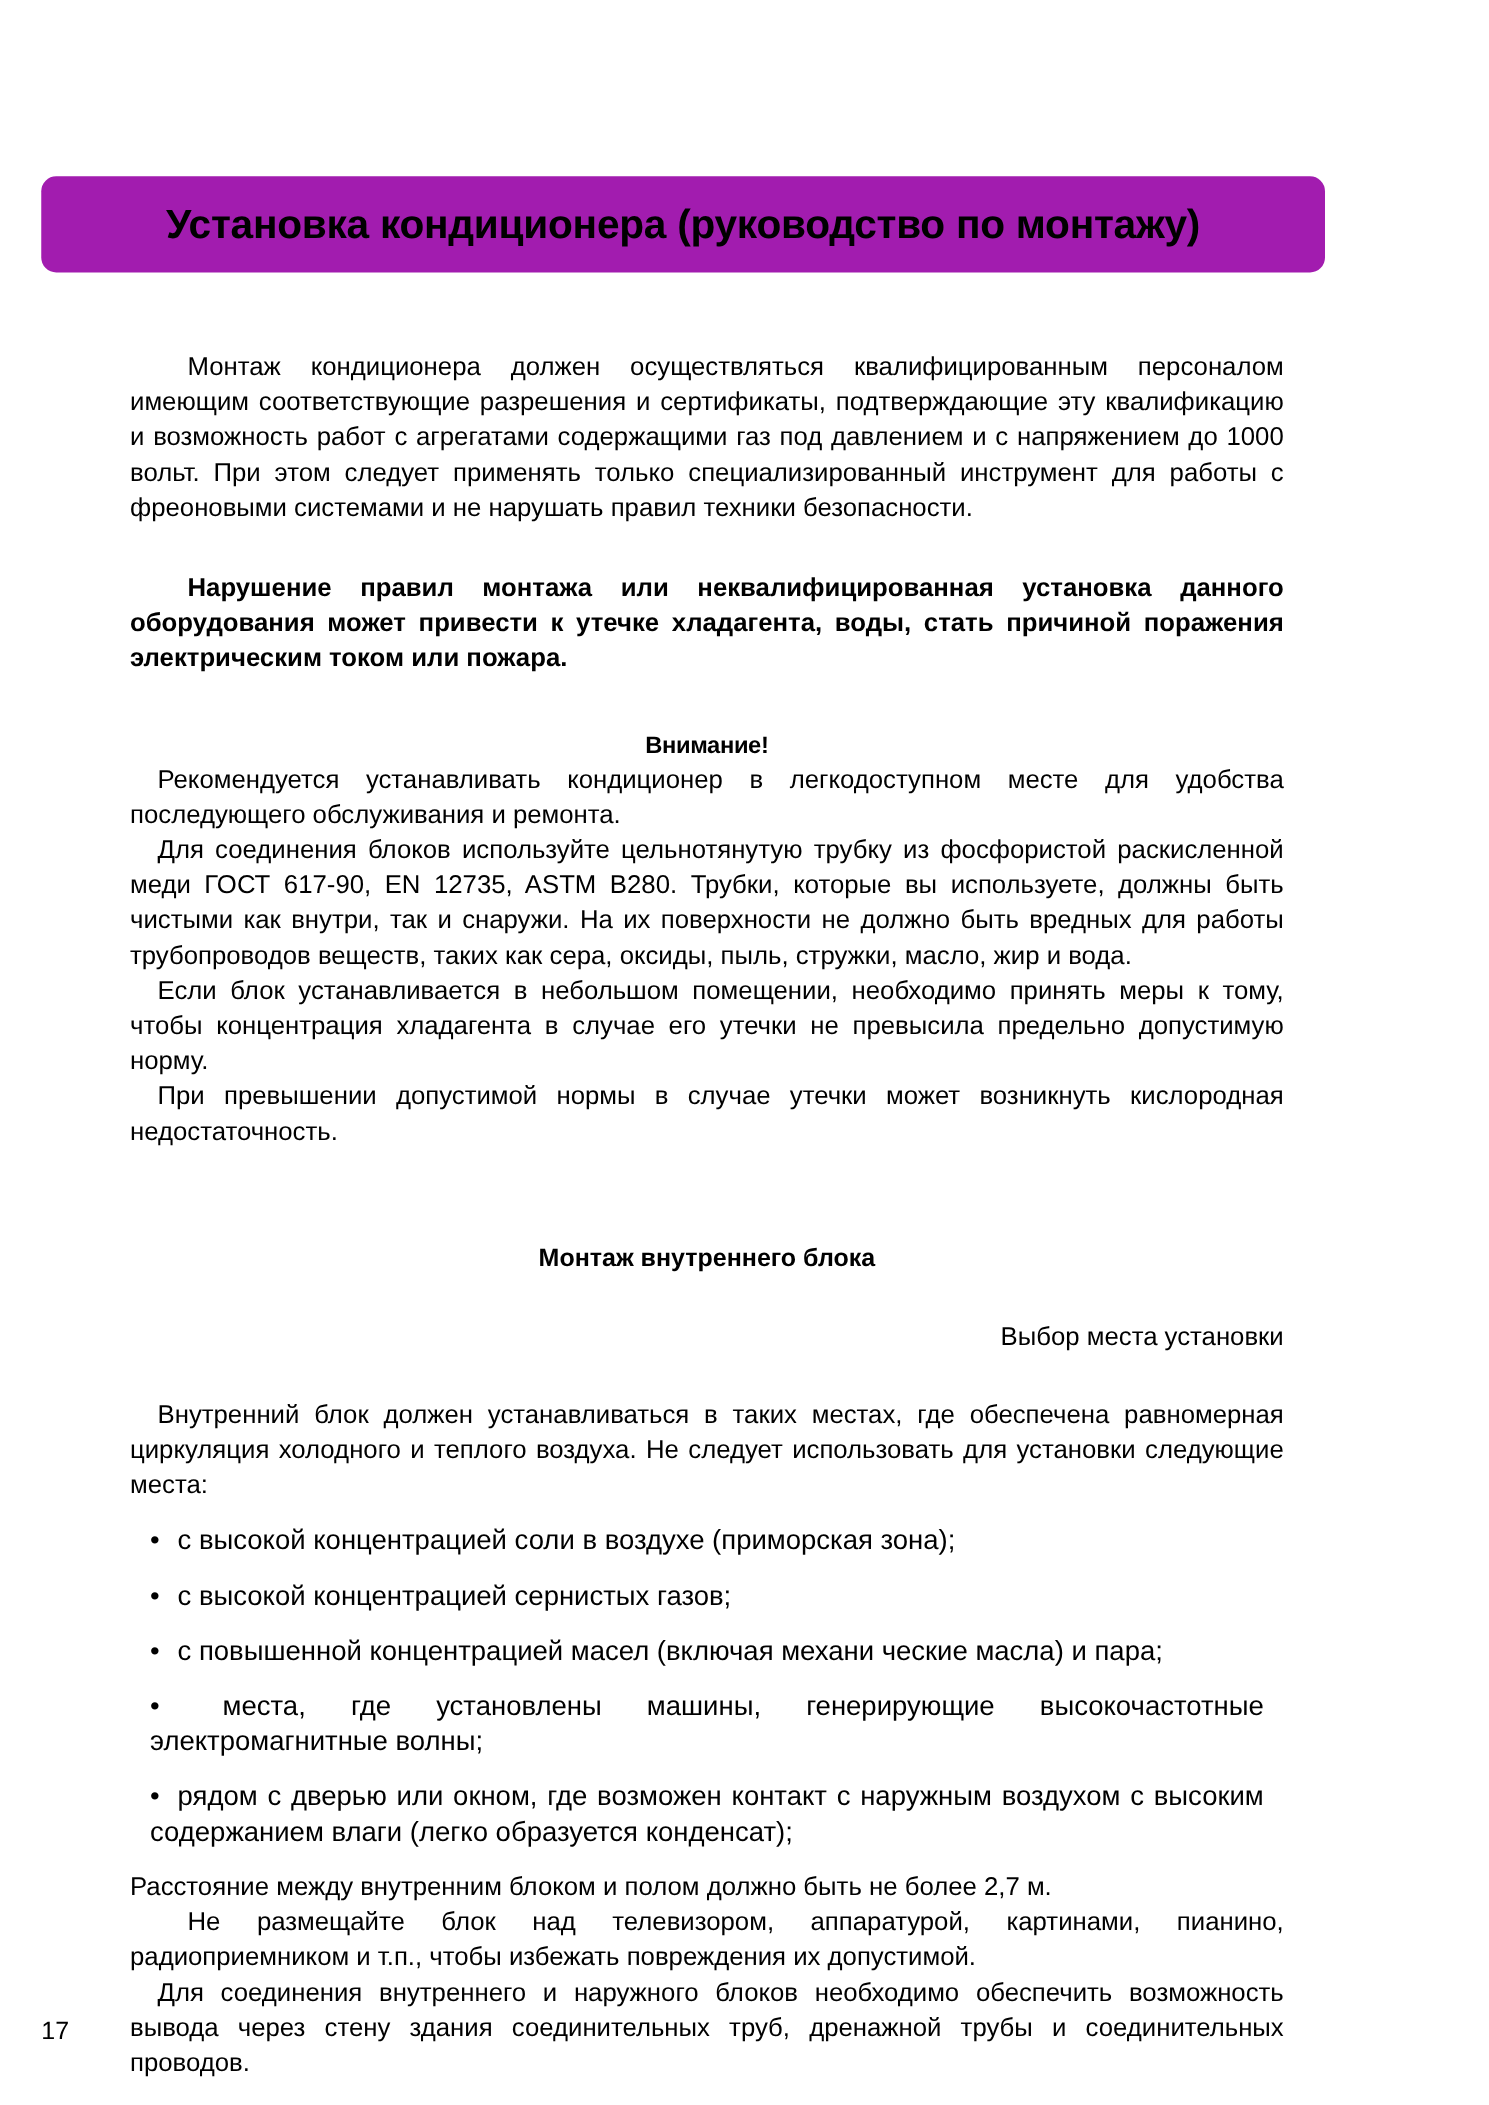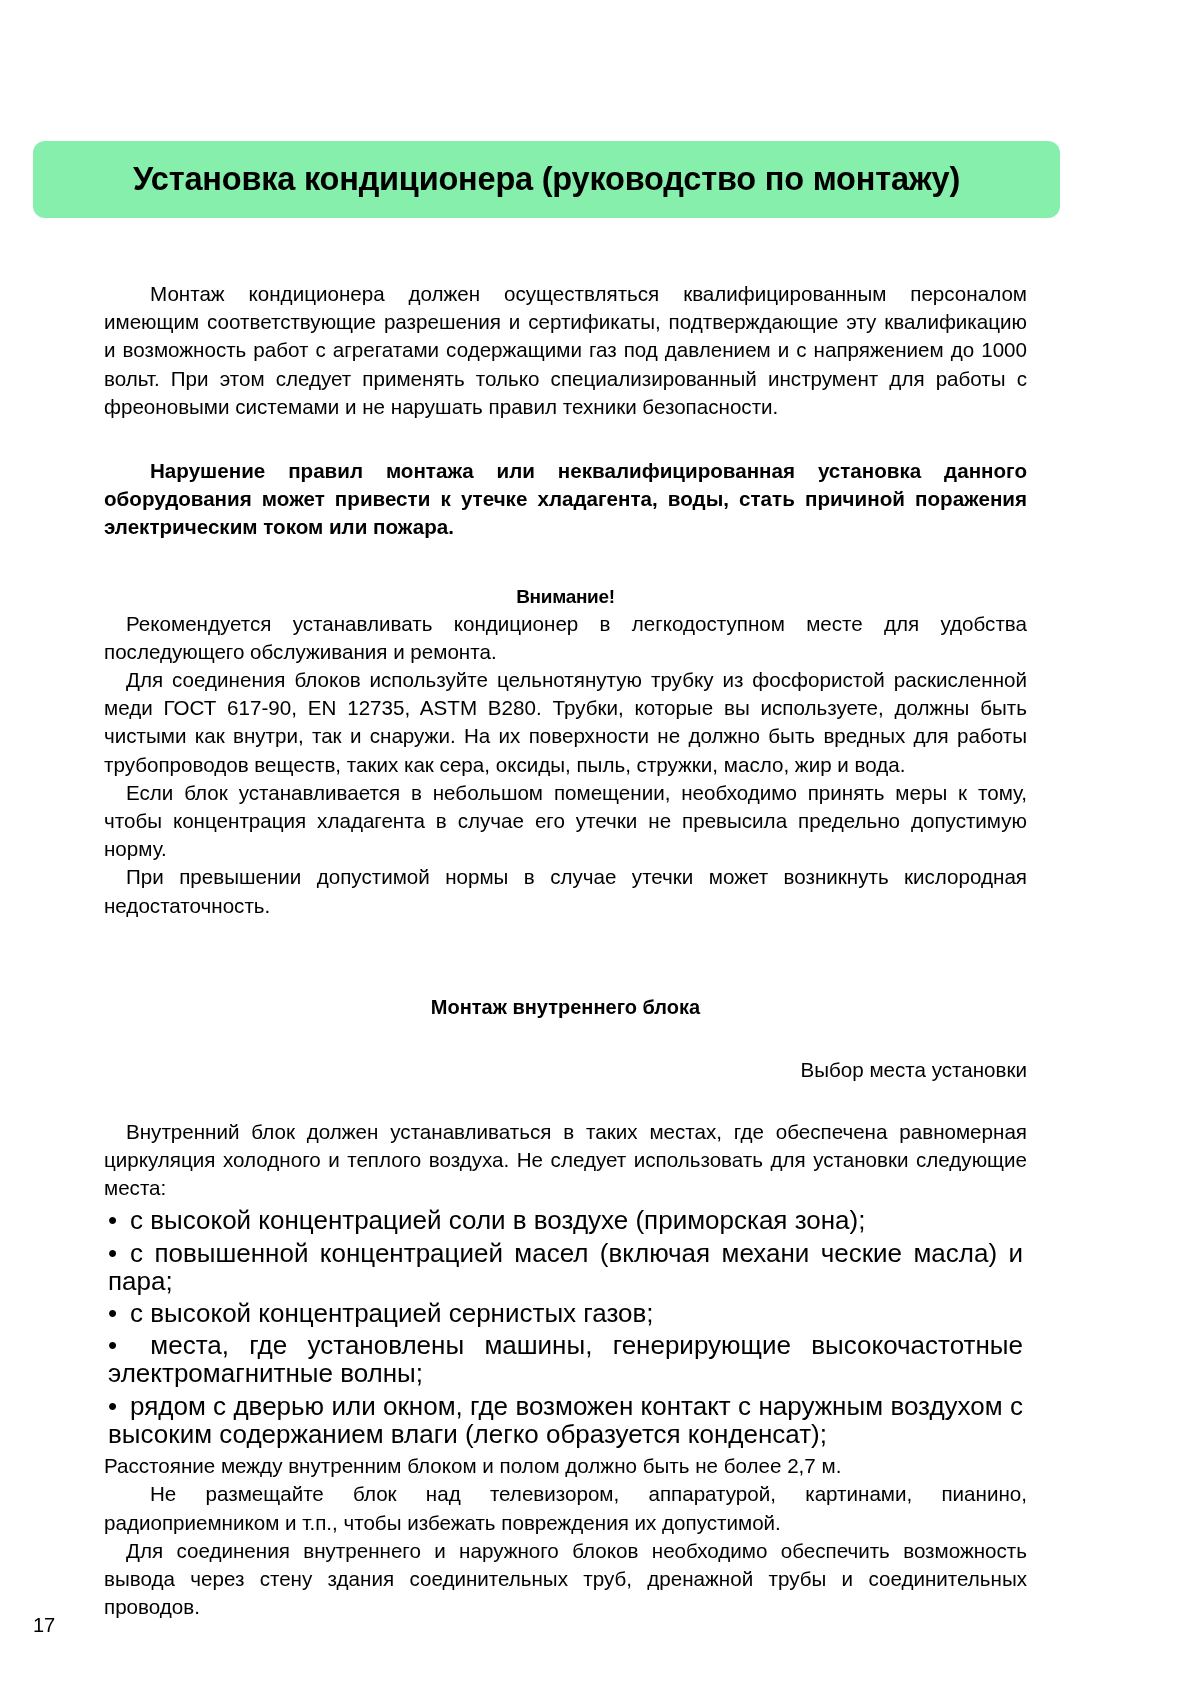--- a/index.html
+++ b/index.html
@@ -22,21 +22,21 @@
     padding: 0;
   }
 
   
   .title-banner {
     position: absolute;
     left: 33px;
     top: 141px;
     width: 1027px;
     height: 77px;
-    background: #86efac;
+    background: #a21caf;
     border-radius: 12px;
     display: flex;
     align-items: center;
     justify-content: center;
     box-sizing: border-box;
   }
   .title-banner h1 {
     margin: 0;
     font-size: 32.5px;
     font-weight: bold;
@@ -108,22 +108,22 @@
   .gap-m  { height: 34px; }
   .gap-s  { height: 18px; }
 
   
   ul.bullets {
     margin: 0;
     padding: 0;
     list-style: none;
   }
   ul.bullets li {
-    margin: 4px;
-    font-size: 26px;
+    margin: 16px;
+    font-size: 22px;
     line-height: 28.2px;
     text-align: justify;
     position: relative;
     padding-left: 0;
   }
   ul.bullets li .bullet-mark {
     display: inline-block;
     width: 22px;
   }
   ul.bullets li.just-wide {
@@ -177,24 +177,24 @@
 
     <div class="gap-m"></div>
 
     <p class="body indent-sm">Внутренний блок должен устанавливаться в таких местах, где  обеспечена  равномерная циркуляция  холодного    и  теплого  воздуха.  Не  следует  использовать  для  установки следующие места:</p>
 
     <ul class="bullets">
       <li>
         <span class="bullet-mark">•</span><span>с высокой концентрацией соли в воздухе (приморская зона);</span>
       </li>
       <li>
+        <span class="bullet-mark">•</span><span>с высокой концентрацией сернистых газов;</span>
+      </li>
+      <li>
         <span class="bullet-mark">•</span><span>с повышенной концентрацией масел (включая механи ческие масла) и пара;</span>
-      </li>
-      <li>
-        <span class="bullet-mark">•</span><span>с высокой концентрацией сернистых газов;</span>
       </li>
       <li class="just-wide">
         <span class="bullet-mark">•</span><span> места,  где  установлены  машины,  генерирующие  высокочастотные  электромагнитные волны;</span>
       </li>
       <li class="just-wide">
         <span class="bullet-mark">•</span><span>рядом с дверью или окном, где возможен контакт с наружным  воздухом  с  высоким содержанием   влаги (легко образуется конденсат);</span>
       </li>
     </ul>
 
     <p class="body noj">Расстояние между внутренним блоком и полом должно быть не более 2,7 м.</p>

